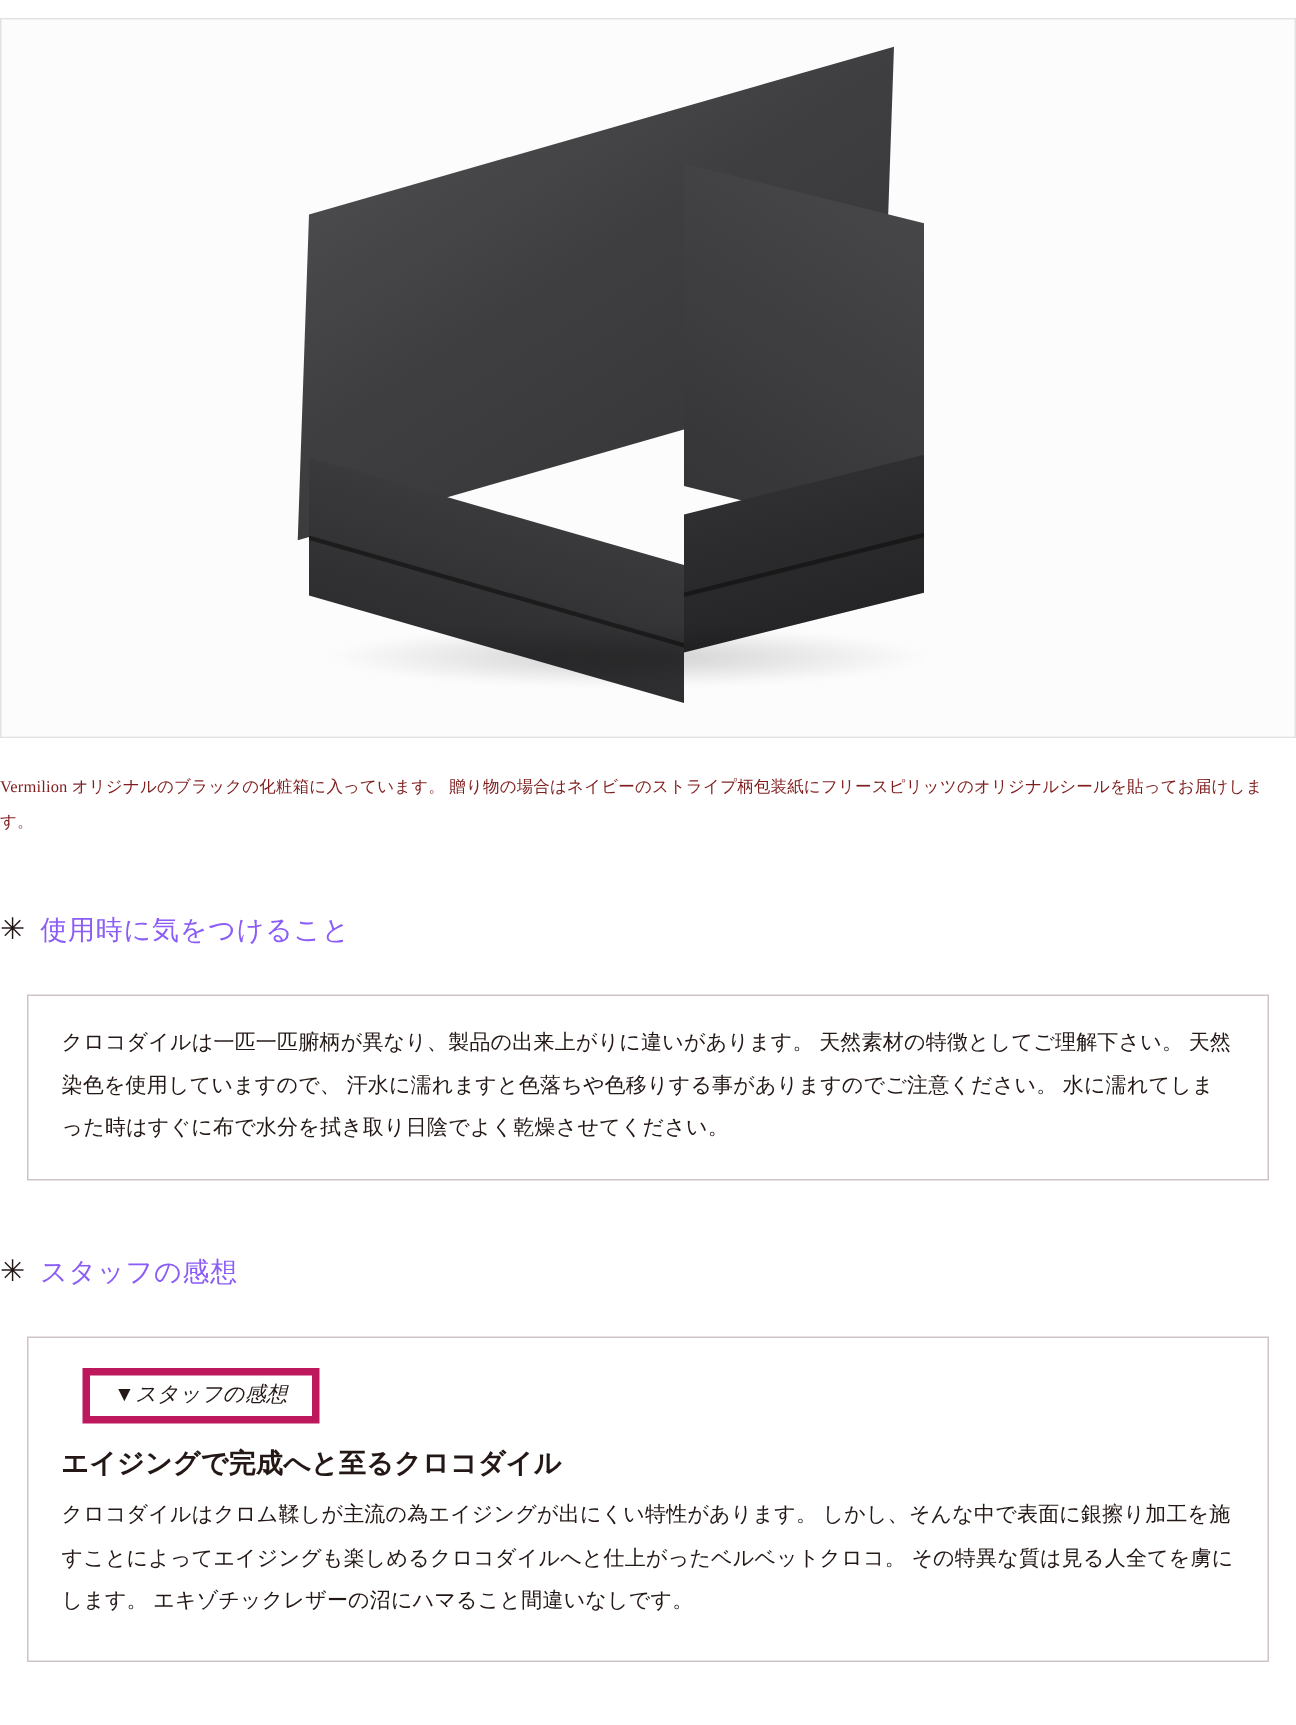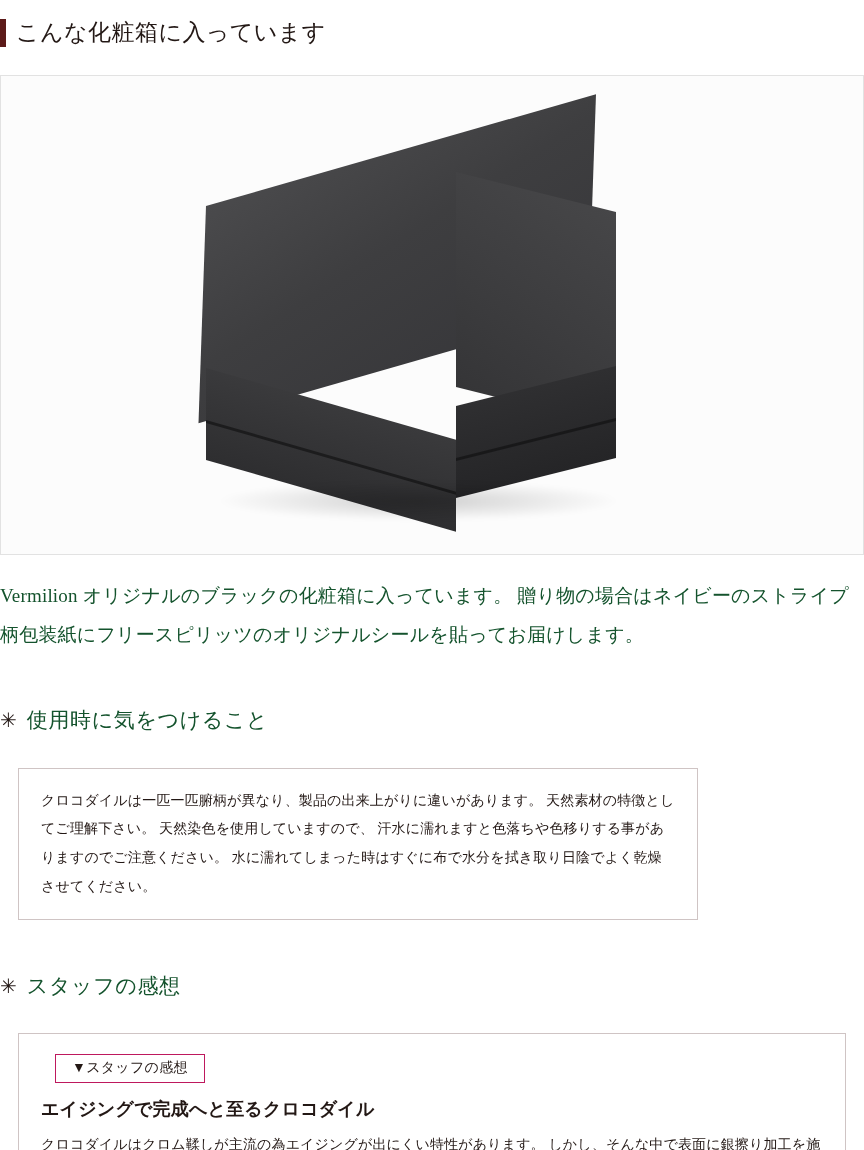--- a/index.html
+++ b/index.html
@@ -124,77 +124,78 @@
     left: 215px;
     top: 405px;
     width: 405px;
     height: 40px;
     background: radial-gradient(ellipse at center, rgba(0,0,0,.18) 0%, rgba(0,0,0,0) 70%);
     filter: blur(2px);
   }
 
   
   .lead {
-    font-size: 19px;
+    font-size: 11px;
     line-height: 2.05;
     margin: 22px 0 0 0;
-    color: #14532d;
+    color: #7f1d1d;
     letter-spacing: .01em;
   }
 
   
   .sub-head {
     display: flex;
     align-items: center;
     margin: 34px 0 0 0;
   }
   .sub-head .ast {
     font-size: 20px;
     line-height: 1;
     margin-right: 10px;
     color: #231815;
   }
   .sub-head .sub-title {
-    font-size: 21px;
+    font-size: 18px;
     letter-spacing: .03em;
-    color: #14532d;
+    color: #8b5cf6;
     font-weight: normal;
   }
 
   
   .note-box {
     border: 1px solid #cfc4c4;
     margin: 16px 0 0 18px;
-    width: 680px;
+    width: 828px;
     padding: 18px 22px 18px 22px;
   }
   .note-box p {
     margin: 0;
     font-size: 14px;
     line-height: 2.05;
     letter-spacing: .01em;
     color: #231815;
   }
 
   
   .imp-box {
     border: 1px solid #cfc4c4;
     margin: 16px 0 0 18px;
     width: 828px;
     padding: 20px 22px 24px 22px;
   }
   .staff-tag {
     display: inline-block;
-    border: 1px solid #be185d;
+    border: 5px solid #be185d;
     font-size: 14px;
     letter-spacing: .02em;
     padding: 4px 16px 5px 16px;
     margin: 0 0 14px 14px;
     color: #231815;
     background: #ffffff;
+    font-style: italic;
   }
   .imp-title {
     font-family: Liberation Serif, serif;
     font-size: 18px;
     font-weight: bold;
     letter-spacing: .01em;
     margin: 0 0 10px 0;
     color: #231815;
   }
   .imp-body {
@@ -203,24 +204,20 @@
     line-height: 2.05;
     letter-spacing: .01em;
     color: #231815;
   }
 </style>
 </head>
 <body>
 
 <div class="page">
 
-  <div class="head-bar">
-    <div class="bar"></div>
-    <h1 class="title">こんな化粧箱に入っています</h1>
-  </div>
 
   <div class="photo-wrap">
     <div class="box-scene">
       <div class="box-top"></div>
       <div class="box-top2"></div>
       <div class="box-front"></div>
       <div class="box-right"></div>
       <div class="box-lidline-f"></div>
       <div class="box-lidline-r"></div>
       <div class="box-shadow"></div>

